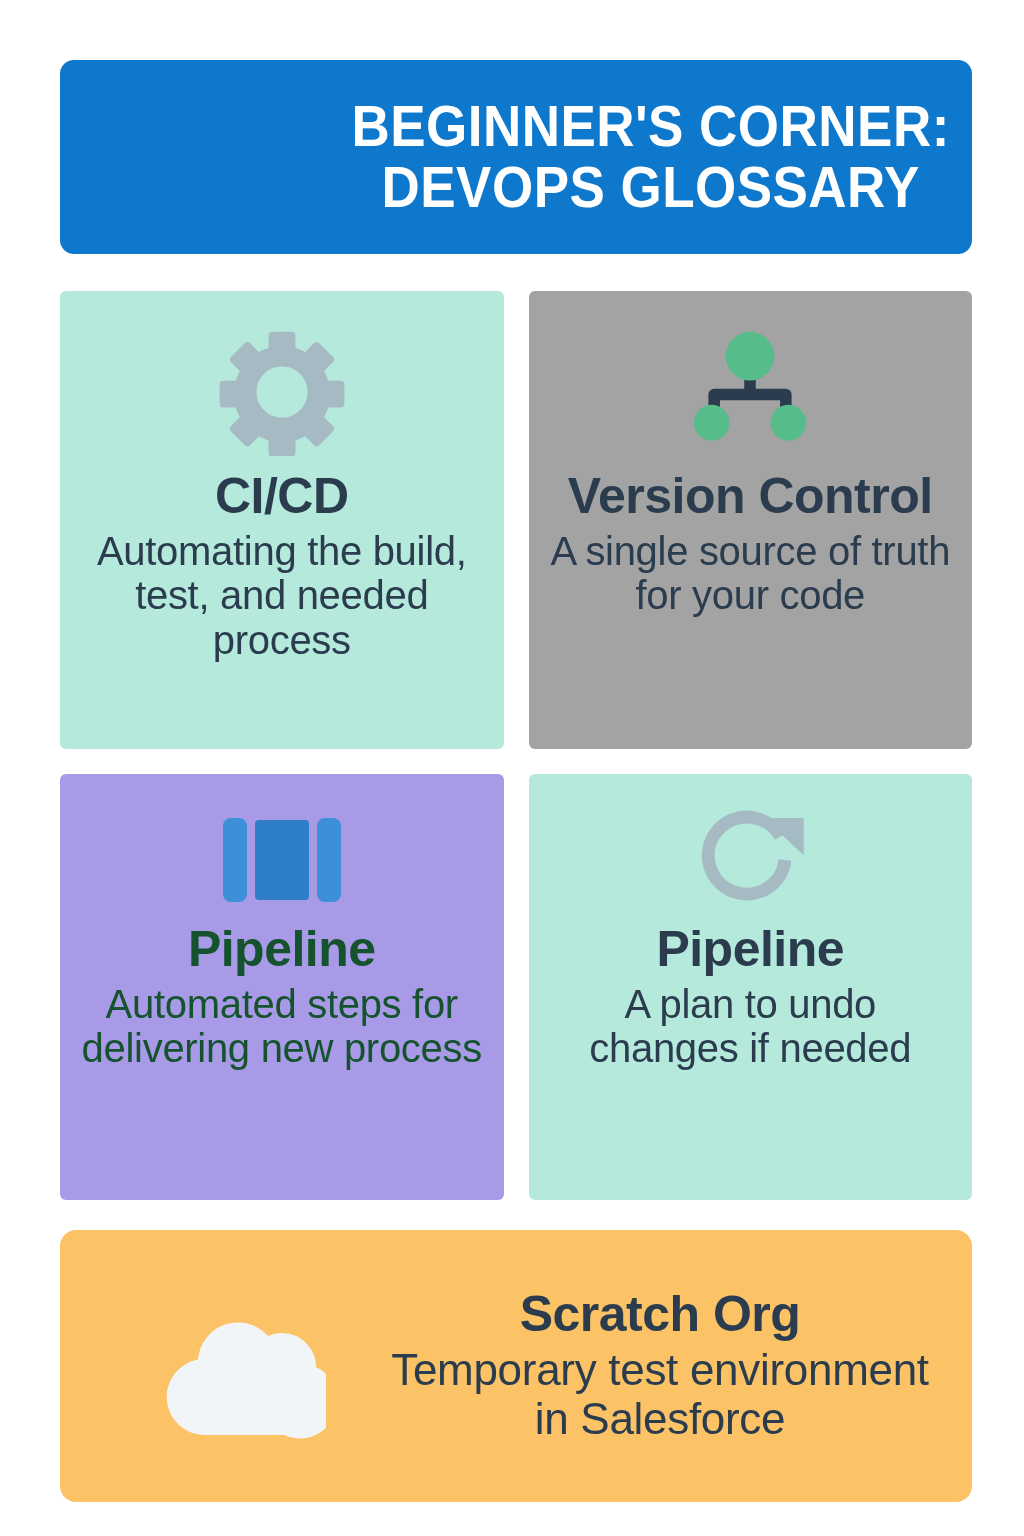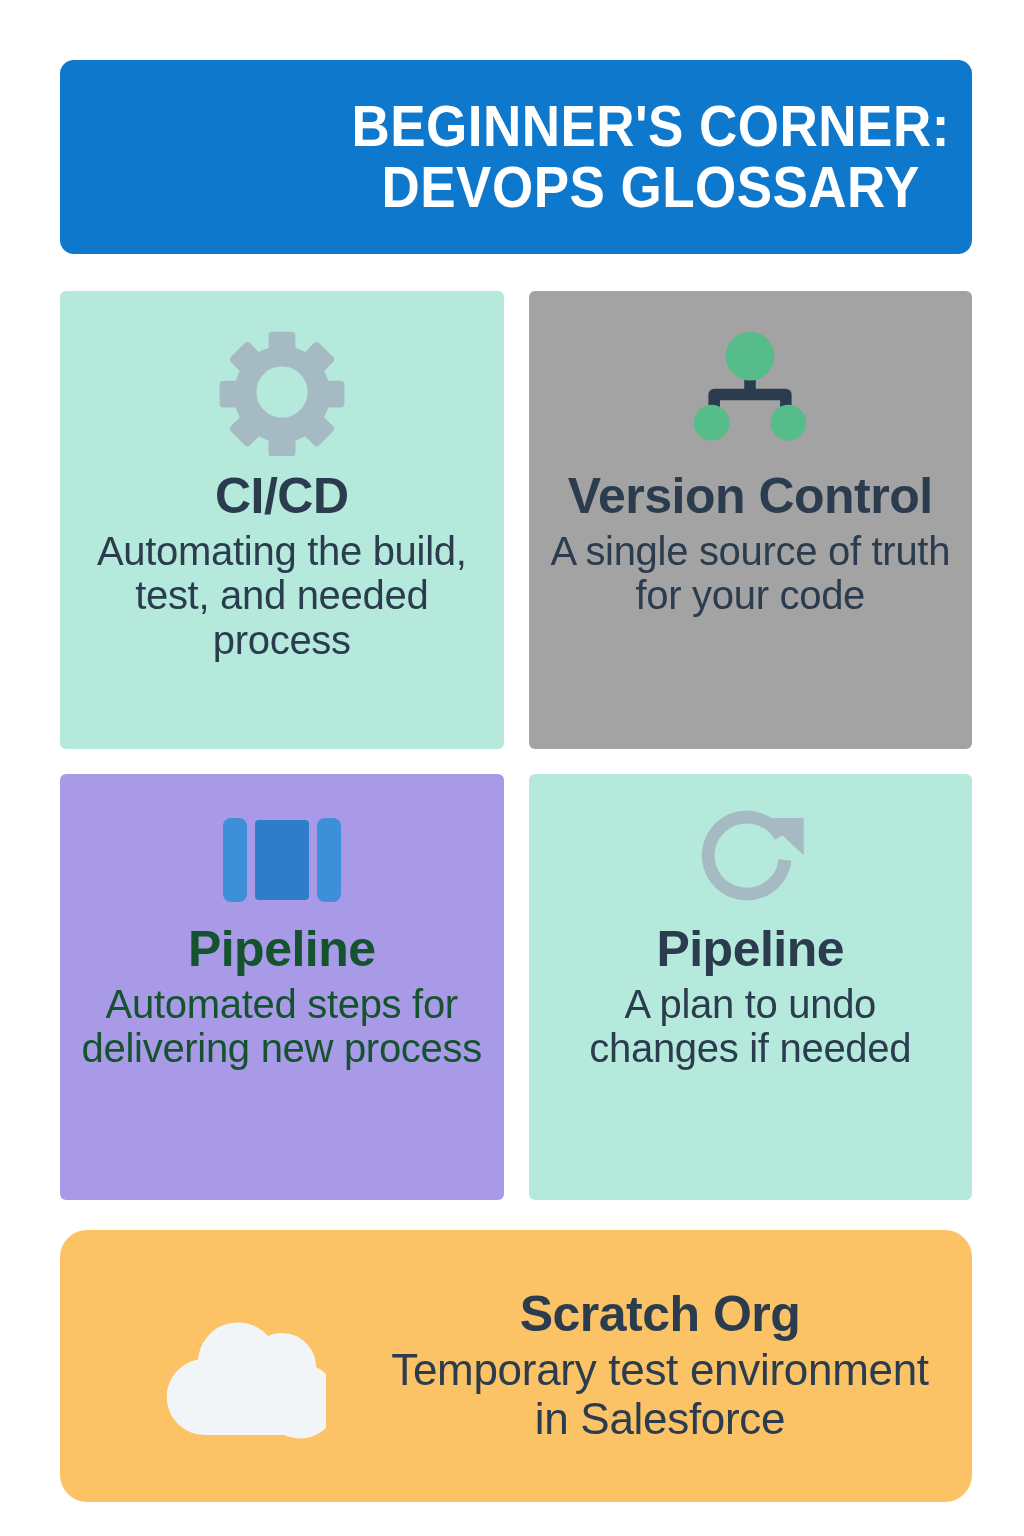--- a/index.html
+++ b/index.html
@@ -82,21 +82,21 @@
 
   .t-dark  { color:#2A3C4E; }
   .t-light { color:#14532d; }
 
   
   .wide-card {
     position:absolute;
     left:60px; top:1230px;
     width:912px; height:272px;
     background:#FBC266;
-    border-radius:27px;
+    border-radius:16px;
     display:flex;
     align-items:center;
     padding:0 26px 0 90px;
     gap:48px;
   }
   .wide-text {
     display:flex; flex-direction:column;
     align-items:center; text-align:center;
     flex:1 1 auto;
   }

